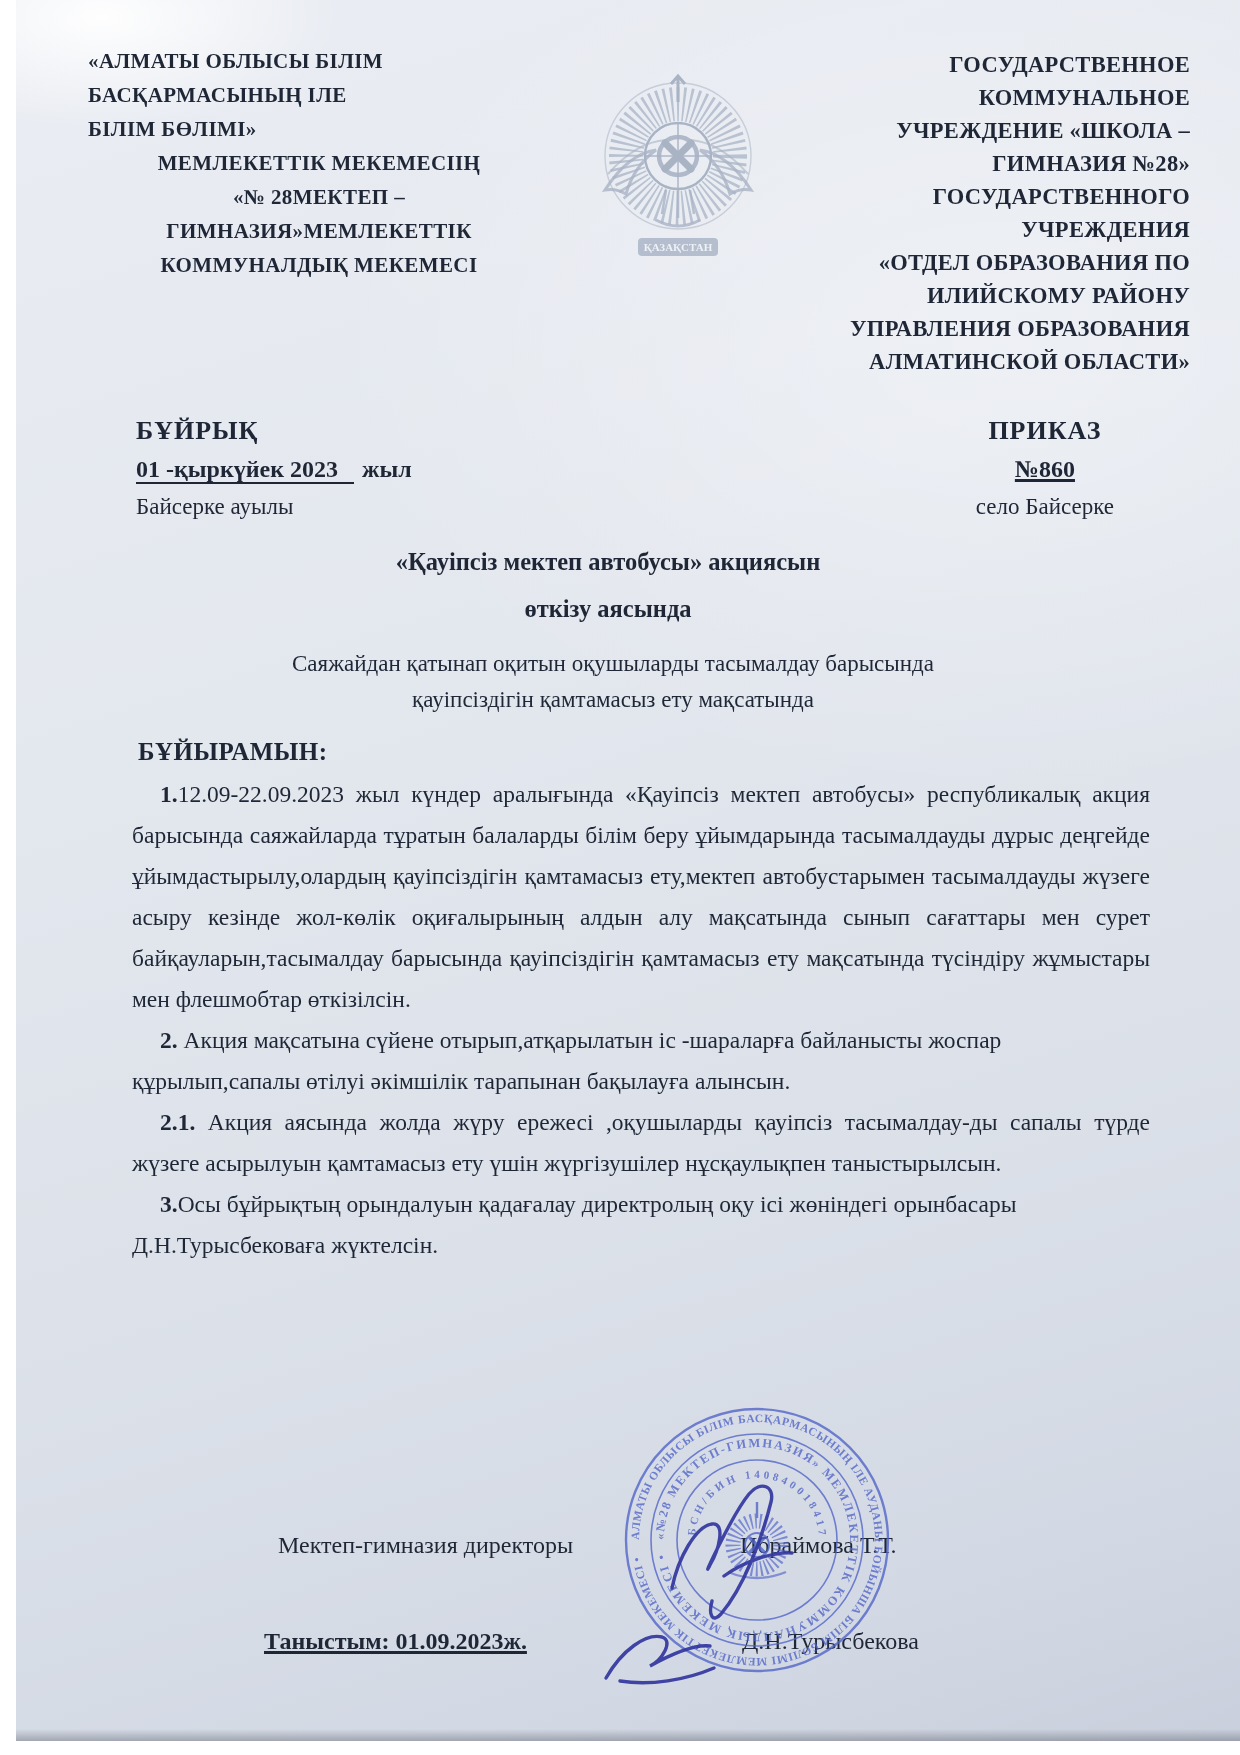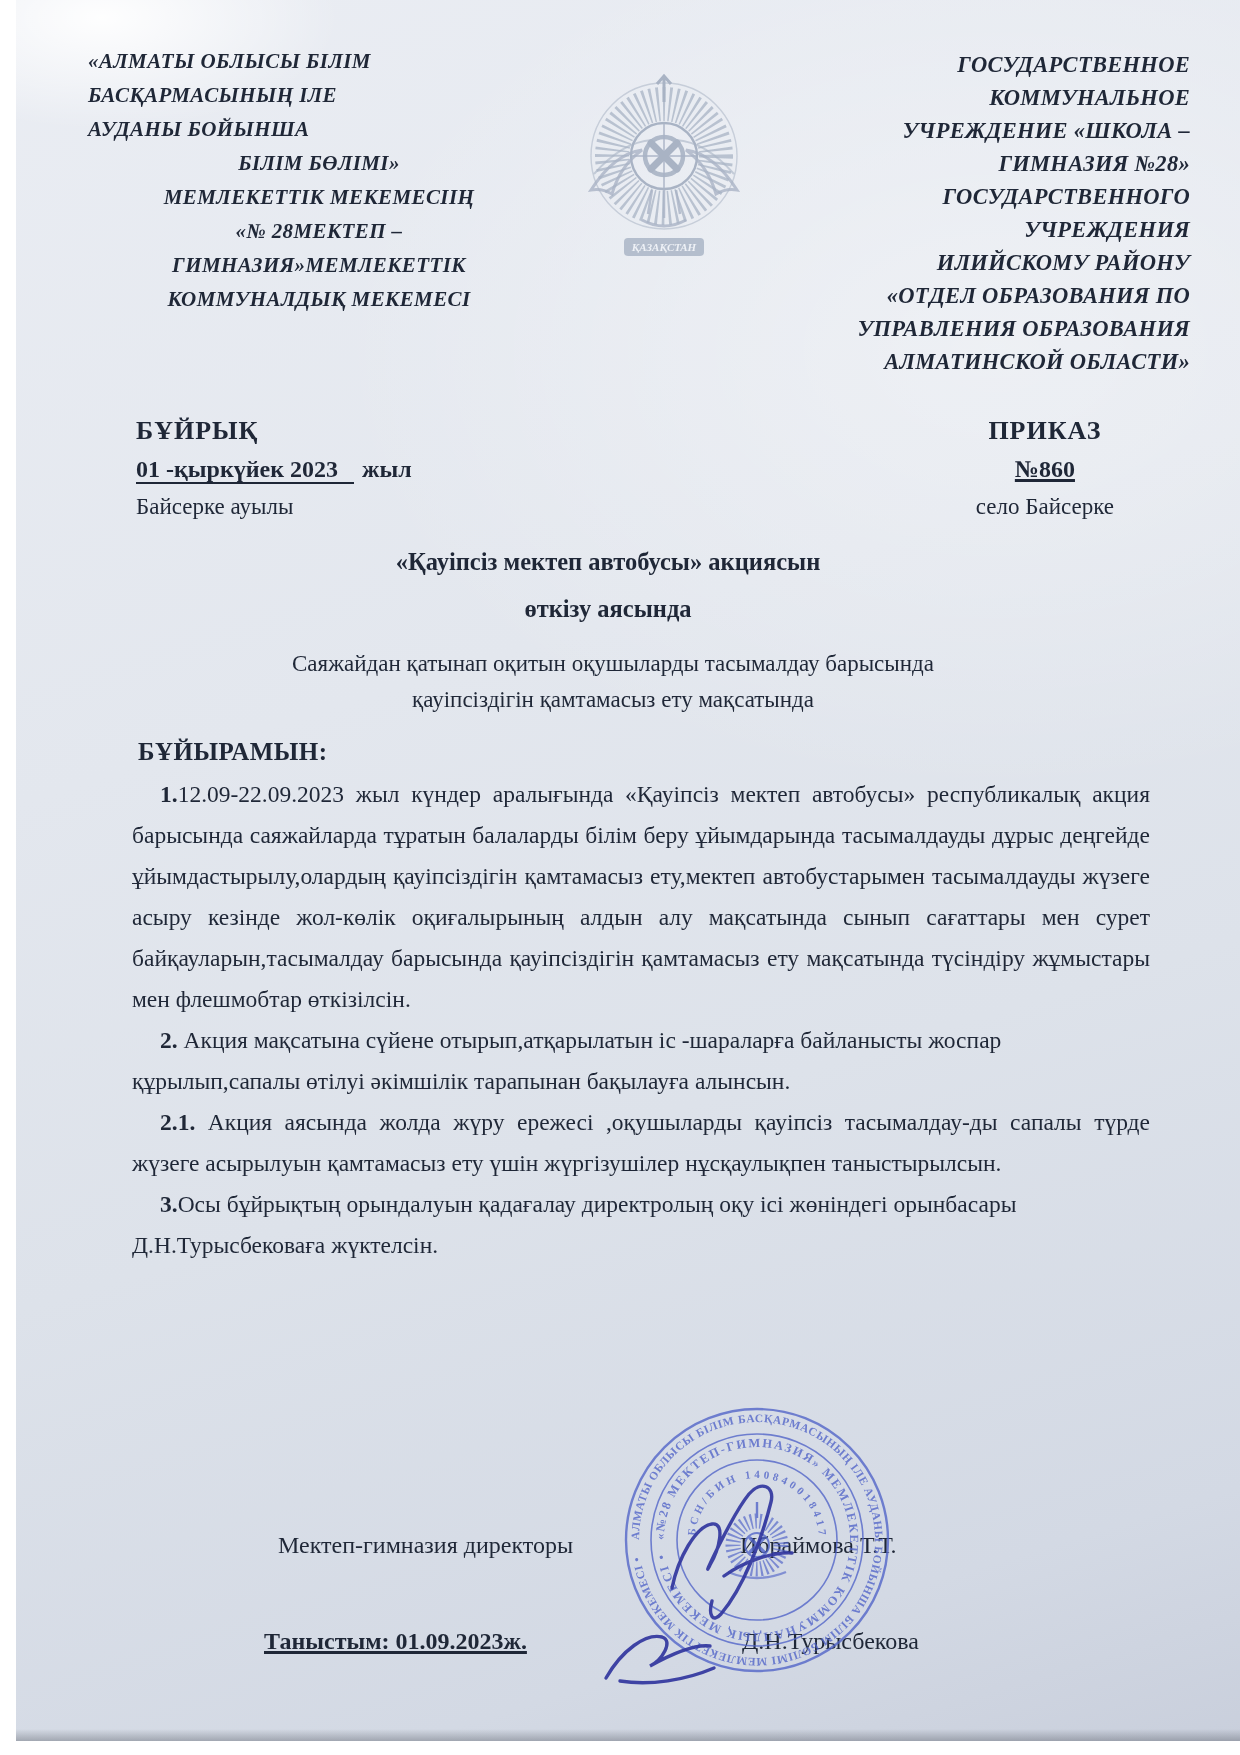--- a/index.html
+++ b/index.html
@@ -19,21 +19,21 @@
     overflow:hidden;
   }
   .page::after{
     content:"";position:absolute;left:0;right:0;bottom:0;height:12px;
     background:linear-gradient(to bottom,rgba(0,0,0,0),rgba(85,90,100,.40));
   }
 
   
   .org-header{
     display:grid;grid-template-columns:462px 216px 1fr;
-    padding:44px 50px 0 72px;column-gap:6px;font-style:italic;
+    padding:44px 50px 0 72px;column-gap:20px;
   }
   .org-left{font-size:21px;font-weight:bold;line-height:34px;letter-spacing:.4px;}
   .org-left .ln{text-align:center;}
   .org-left .ln:nth-child(-n+3){text-align:left;}
   .org-right{font-size:22.5px;font-weight:bold;line-height:33px;text-align:right;padding-top:4px;letter-spacing:.3px;}
   .org-emblem{display:flex;justify-content:center;align-items:flex-start;padding-top:18px;}
 
   
   .order-meta{margin:36px 88px 0 120px;display:flex;justify-content:space-between;}
   .doc-type{font-size:26px;font-weight:bold;letter-spacing:1px;line-height:34px;}
@@ -73,21 +73,20 @@
 </style>
 </head>
 <body>
 
 <div class="page">
 
   <header class="org-header">
     <div class="org-left">
       <div class="ln">«АЛМАТЫ ОБЛЫСЫ БІЛІМ</div>
       <div class="ln">БАСҚАРМАСЫНЫҢ ІЛЕ</div>
-      <div class="ln">АУДАНЫ БОЙЫНША</div>
       <div class="ln">БІЛІМ БӨЛІМІ»</div>
       <div class="ln">МЕМЛЕКЕТТІК МЕКЕМЕСІІҢ</div>
       <div class="ln">«№ 28МЕКТЕП –</div>
       <div class="ln">ГИМНАЗИЯ»МЕМЛЕКЕТТІК</div>
       <div class="ln">КОММУНАЛДЫҚ МЕКЕМЕСІ</div>
     </div>
 
     <div class="org-emblem">
       <svg class="emblem-svg" width="200" height="212" viewBox="0 0 200 212" aria-hidden="true">
         <g stroke="currentColor" fill="none" opacity="0.9">
@@ -115,22 +114,22 @@
       </svg>
     </div>
 
     <div class="org-right">
       <div class="ln">ГОСУДАРСТВЕННОЕ</div>
       <div class="ln">КОММУНАЛЬНОЕ</div>
       <div class="ln">УЧРЕЖДЕНИЕ «ШКОЛА –</div>
       <div class="ln">ГИМНАЗИЯ №28»</div>
       <div class="ln">ГОСУДАРСТВЕННОГО</div>
       <div class="ln">УЧРЕЖДЕНИЯ</div>
+      <div class="ln">«ОТДЕЛ ОБРАЗОВАНИЯ ПО</div>
       <div class="ln">ИЛИЙСКОМУ РАЙОНУ</div>
-      <div class="ln">«ОТДЕЛ ОБРАЗОВАНИЯ ПО</div>
       <div class="ln">УПРАВЛЕНИЯ ОБРАЗОВАНИЯ</div>
       <div class="ln">АЛМАТИНСКОЙ ОБЛАСТИ»</div>
     </div>
   </header>
 
   <section class="order-meta">
     <div class="meta-left">
       <div class="doc-type">БҰЙРЫҚ</div>
       <div class="doc-date">
         <span class="date-u">01 -қыркүйек  2023</span><span>жыл</span>

